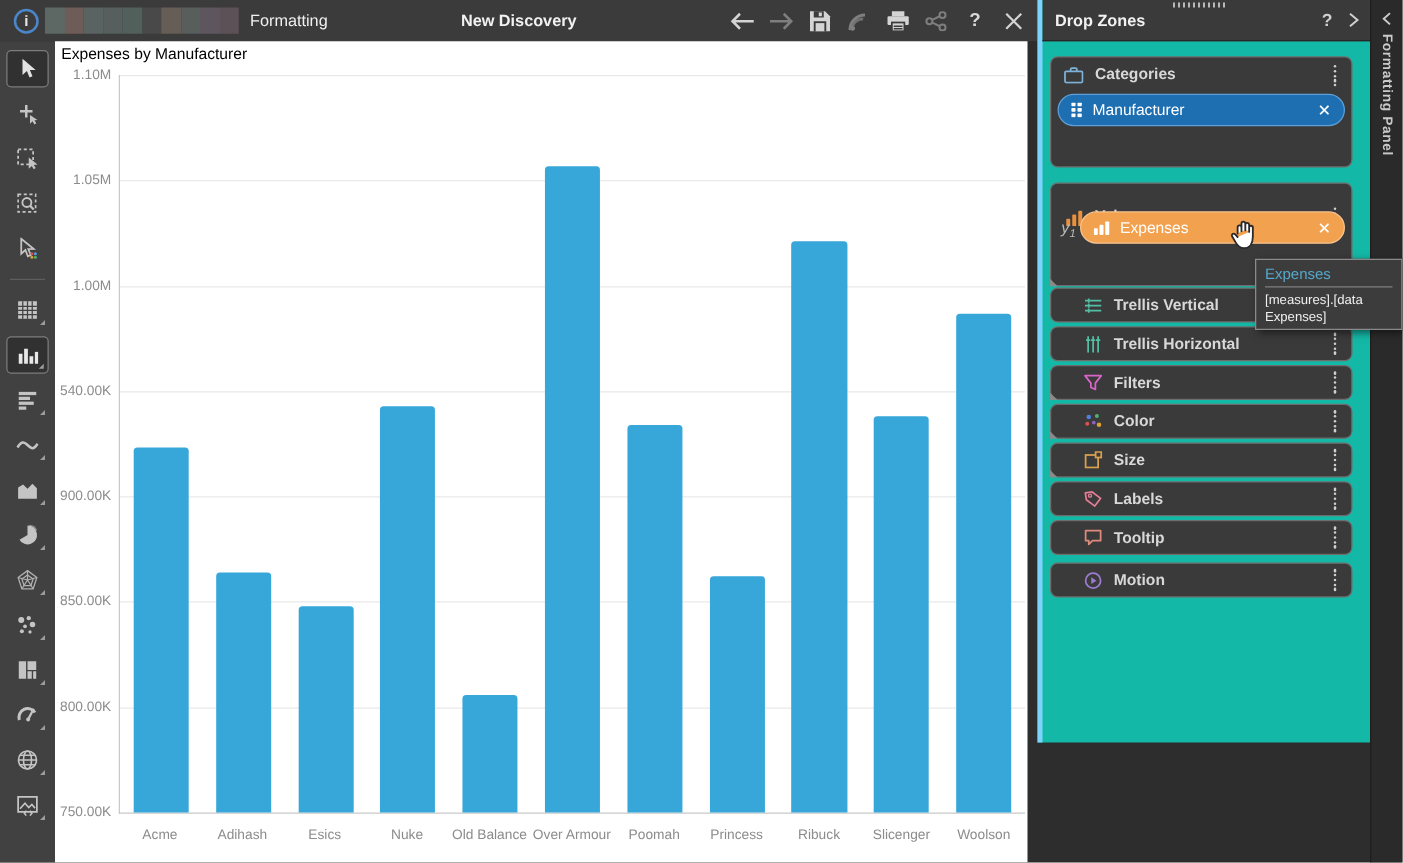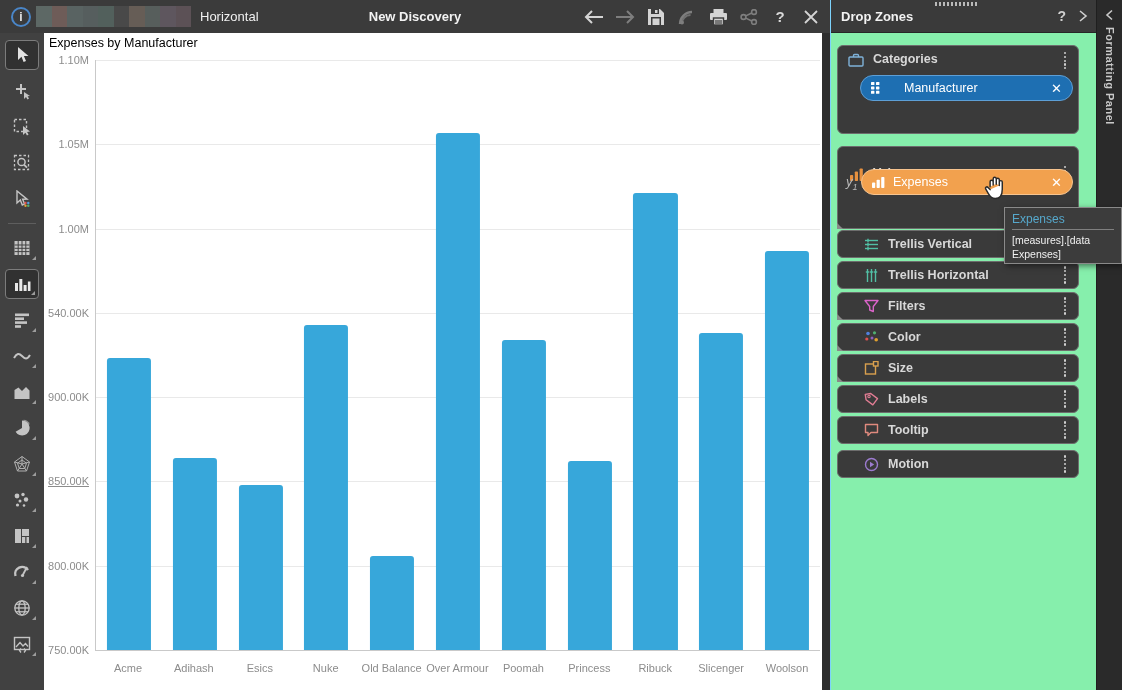--- a/index.html
+++ b/index.html
@@ -35,21 +35,21 @@
   .chart { position:absolute; left:44px; top:33px; width:778px; height:657px; background:#ffffff; }
   .chart-title { position:absolute; left:5px; top:3px; font-size:12.5px; color:#000000; }
   .plot { position:absolute; left:51px; right:2px; top:27px; bottom:39px; border-left:1px solid #c9c9c9; border-bottom:1px solid #c9c9c9; }
   .gridline { position:absolute; left:0; right:0; height:1px; background:#e9e9e9; }
   .ytick { position:absolute; right:100%; margin-right:7px; transform:translateY(-50%); font-size:11px; color:#8c8c8c; white-space:nowrap; }
   .bar { position:absolute; bottom:0; border-radius:3px 3px 0 0; }
   .xlabels { position:absolute; left:51px; right:2px; bottom:14px; height:14px; display:flex; }
   .xlabels span { flex:1; text-align:center; font-size:11px; color:#8c8c8c; white-space:nowrap; }
 
   
-  .panel { position:absolute; left:830px; top:0; width:266px; height:690px; background:#86efac; border-left:1px solid #7dd3fc; }
+  .panel { position:absolute; left:830px; top:0; width:266px; height:594px; background:#14b8a6; border-left:4px solid #7dd3fc; }
   .panel-header { position:relative; height:33px; background:#3a3a3a; border-bottom:1px solid #262626;
     display:flex; align-items:center; }
   .panel-header .title { color:#f2f2f2; font-size:13px; font-weight:bold; margin-left:10px; }
   .grip { position:absolute; top:2px; left:104px; width:44px; height:4px;
     background:repeating-linear-gradient(90deg,#b9b9b9 0 2px, transparent 2px 4px); cursor:ns-resize; }
   .ph-icons { position:absolute; right:8px; display:flex; align-items:center; gap:12px; }
   .ph-help { color:#d0d0d0; font-size:14px; font-weight:bold; cursor:pointer; }
 
   .zone-box { position:absolute; left:6px; width:242px; background:#3a3a3a; border:1px solid #6d6d6d; border-radius:6px; }
   .zone-row  { position:absolute; left:6px; width:242px; height:28px; background:#3a3a3a; border:1px solid #6d6d6d; border-radius:6px;
@@ -97,21 +97,21 @@
         <i style="background: rgb(110, 92, 88);"></i>
         <i style="background: rgb(89, 99, 98);"></i>
         <i style="background: rgb(86, 94, 94);"></i>
         <i style="background: rgb(82, 96, 92);"></i>
         <i style="background: rgb(73, 73, 73);"></i>
         <i style="background: rgb(102, 93, 86);"></i>
         <i style="background: rgb(87, 94, 92);"></i>
         <i style="background: rgb(94, 86, 94);"></i>
         <i style="background: rgb(92, 81, 86);"></i>
       </div>
-    <span class="app-label">Horizontal</span>
+    <span class="app-label">Formatting</span>
     <div class="doc-title">New Discovery</div>
     <div class="tb-icons">
       <div class="tb-btn">
         <svg width="20" height="14" viewBox="0 0 20 14">
             <path d="M8 1 L2 7 L8 13 M2 7 H19" stroke="#d4d4d4" stroke-width="2" fill="none"></path>
           </svg>
       </div>
       <div class="tb-btn">
         <svg width="20" height="14" viewBox="0 0 20 14">
             <path d="M12 1 L18 7 L12 13 M18 7 H1" stroke="#7e7e7e" stroke-width="2" fill="none"></path>
@@ -309,21 +309,21 @@
         <div class="ytick" style="top: 0%;">1.10M</div>
         <div class="gridline" style="top: 14.2857%;"></div>
         <div class="ytick" style="top: 14.2857%;">1.05M</div>
         <div class="gridline" style="top: 28.5714%;"></div>
         <div class="ytick" style="top: 28.5714%;">1.00M</div>
         <div class="gridline" style="top: 42.8571%;"></div>
         <div class="ytick" style="top: 42.8571%;">540.00K</div>
         <div class="gridline" style="top: 57.1429%;"></div>
         <div class="ytick" style="top: 57.1429%;">900.00K</div>
         <div class="gridline" style="top: 71.4286%;"></div>
-        <div class="ytick" style="top: 71.4286%; text-decoration: underline;">850.00K</div>
+        <div class="ytick" style="top: 71.4286%;">850.00K</div>
         <div class="gridline" style="top: 85.7143%;"></div>
         <div class="ytick" style="top: 85.7143%;">800.00K</div>
         <div class="ytick" style="top: 100%;">750.00K</div>
         <div class="bar" style="left: 4.54545%; width: 6.09091%; transform: translateX(-50%); height: 49.4286%; background: rgb(55, 167, 218);"></div>
         <div class="bar" style="left: 13.6364%; width: 6.09091%; transform: translateX(-50%); height: 32.5714%; background: rgb(55, 167, 218);"></div>
         <div class="bar" style="left: 22.7273%; width: 6.09091%; transform: translateX(-50%); height: 28%; background: rgb(55, 167, 218);"></div>
         <div class="bar" style="left: 31.8182%; width: 6.09091%; transform: translateX(-50%); height: 55.1429%; background: rgb(55, 167, 218);"></div>
         <div class="bar" style="left: 40.9091%; width: 6.09091%; transform: translateX(-50%); height: 16%; background: rgb(55, 167, 218);"></div>
         <div class="bar" style="left: 50%; width: 6.09091%; transform: translateX(-50%); height: 87.7143%; background: rgb(55, 167, 218);"></div>
         <div class="bar" style="left: 59.0909%; width: 6.09091%; transform: translateX(-50%); height: 52.5714%; background: rgb(55, 167, 218);"></div>
@@ -369,21 +369,21 @@
         </span>
         <span class="z-label">Categories</span>
         <span class="kebab">
             <i></i>
             <i></i>
             <i></i>
             <i></i>
             <i></i>
           </span>
       </div>
-      <div class="chip chip-blue" style="left:22px; right:5px; top:29px;gap:16px;">
+      <div class="chip chip-blue" style="left:5px; right:5px; top:29px;">
         <span class="c-icon">
           <svg width="9" height="12" viewBox="0 0 9 12">
               <g fill="#ffffff">
                 <rect x="0" y="0" width="3.4" height="3" rx=".6"></rect>
                 <rect x="5" y="0" width="3.4" height="3" rx=".6"></rect>
                 <rect x="0" y="4.4" width="3.4" height="3" rx=".6"></rect>
                 <rect x="5" y="4.4" width="3.4" height="3" rx=".6"></rect>
                 <rect x="0" y="8.8" width="3.4" height="3" rx=".6"></rect>
                 <rect x="5" y="8.8" width="3.4" height="3" rx=".6"></rect>
               </g>

